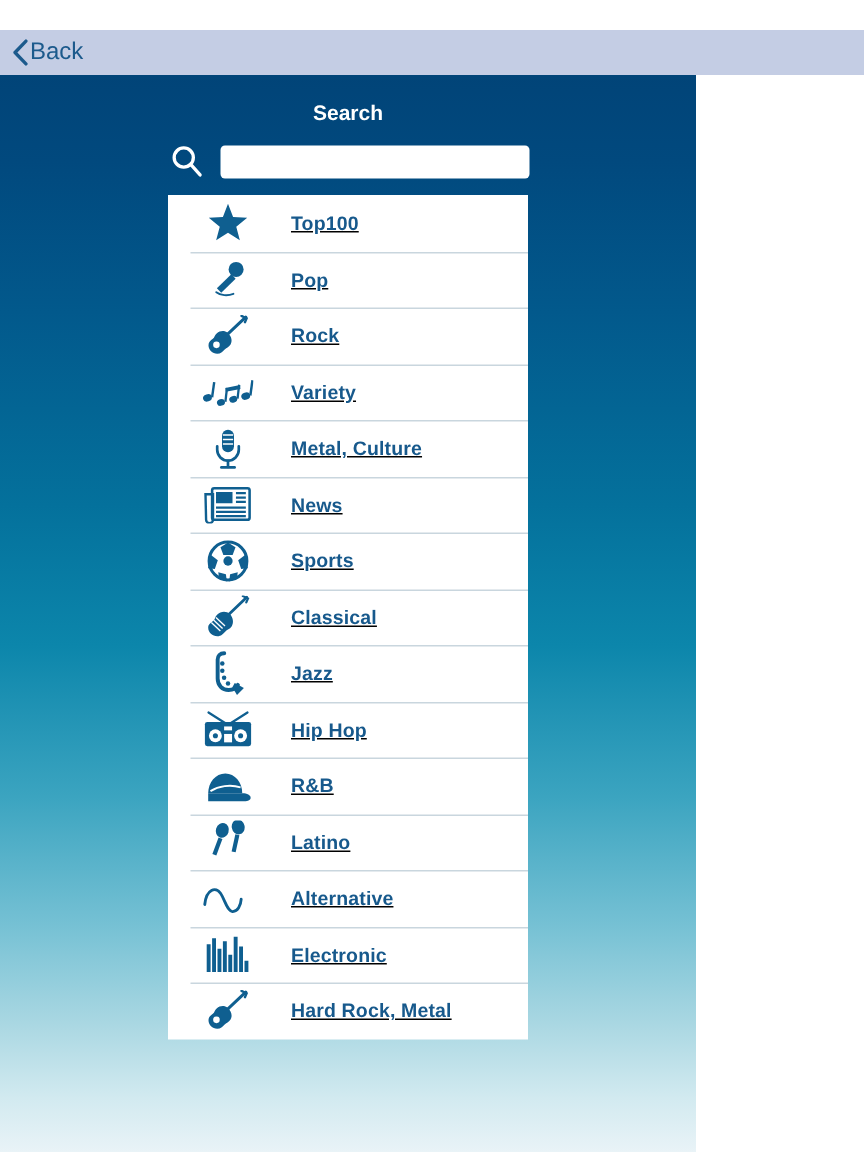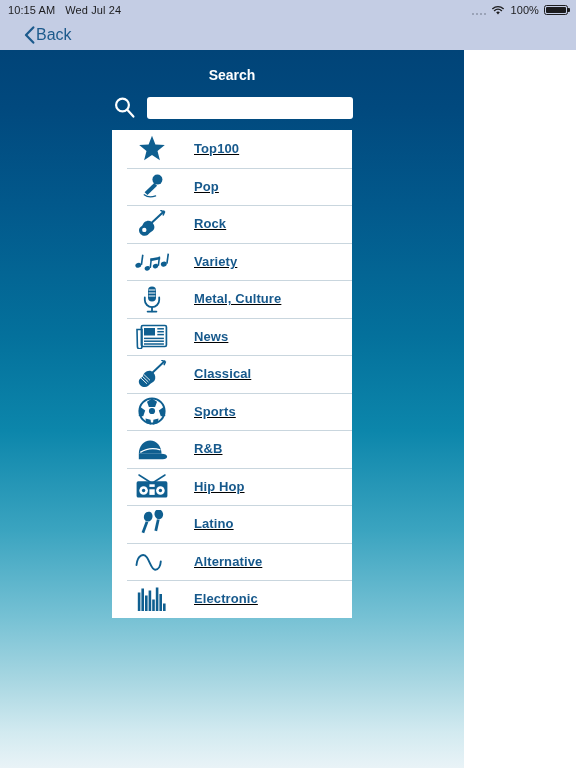--- a/index.html
+++ b/index.html
@@ -62,21 +62,21 @@
 
   
   .navbar {
     position: absolute;
     top: 20px; left: 0;
     width: 576px;
     height: 30px;
     background: #c4cde4;
     display: flex;
     align-items: center;
-    padding-left: 24px;
+    padding-left: 8px;
   }
   .back-btn {
     display: flex;
     align-items: center;
     gap: 1px;
     color: #1c5a8c;
     font-size: 16px;
     cursor: pointer;
     background: none;
     border: none;
@@ -171,45 +171,20 @@
     color: #17598c;
     letter-spacing: 0.1px;
     margin-left: 17px;
   }
 </style>
 </head>
 <body>
 
 <div id="app">
 
-  <div class="statusbar">
-    <div class="sb-left">
-      <span>10:15 AM</span>
-      <span>Wed Jul 24</span>
-    </div>
-    <div class="sb-right">
-      <span class="sb-dots">
-        <i></i>
-          <i></i>
-          <i></i>
-          <i></i>
-      </span>
-      <span>
-        <svg class="wifi" viewBox="0 0 16 12">
-          <path d="M8 10.6 L5.9 8.1 a3.3 3.3 0 0 1 4.2 0 Z" fill="#1c1c1e"></path>
-          <path d="M3.9 6.2 a6 6 0 0 1 8.2 0" stroke="#1c1c1e" stroke-width="1.5" fill="none" stroke-linecap="round"></path>
-          <path d="M1.9 3.9 a9 9 0 0 1 12.2 0" stroke="#1c1c1e" stroke-width="1.5" fill="none" stroke-linecap="round"></path>
-        </svg>
-      </span>
-      <span class="batt-pct">100%</span>
-      <span class="batt">
-          <i></i>
-        </span>
-    </div>
-  </div>
 
   <div class="navbar">
     <button class="back-btn">
       <span>
         <svg class="chev" viewBox="0 0 11 18">
           <path d="M9.3 1.4 L2 9 l7.3 7.6" stroke="#1c5a8c" stroke-width="2.2" fill="none" stroke-linecap="round" stroke-linejoin="round"></path>
         </svg>
       </span>
       <span>Back</span>
     </button>
@@ -314,61 +289,65 @@
                 <path d="M8 18.2 h19.9"></path>
                 <path d="M8 21 h19.9"></path>
             </g>
           </svg>
         </span>
         <span class="row-label">News</span>
       </div>
 
       <div class="row">
         <span class="row-icon">
-          <svg width="30" height="28" viewBox="0 0 30 28">
-            <path d="M27.5 1.2 L14.6 13.5" stroke="#0f5f90" stroke-width="1.9" stroke-linecap="round"></path>
-            <path d="M24.9 0.4 l3.4 1.6 -1.1 2.6" stroke="#0f5f90" stroke-width="1.5" fill="none" stroke-linecap="round"></path>
-            <path d="M16.3 12.4 c-2.5-2.4-6.2-2-8.6 0.4 -1.4 1.4-1.2 3-2.5 4.1 -1.6 1.4-3.4 2.2-3.4 4.6 0 3.2 2.8 5.6 6.1 5.6 2.6 0 3.9-1.6 5.2-3 1.3-1.4 3.1-1.6 4.3-3.4 1.5-2.3 1.2-5.6-1.1-8.3Z" fill="#0f5f90"></path>
-            <g stroke="#ffffff" stroke-width="0.9">
-              <path d="M7 14.6 L13 20.3"></path>
-                <path d="M5.4 16.3 L11.4 22"></path>
-              <path d="M3.9 18 L9.9 23.7"></path>
-            </g>
-          </svg>
-        </span>
-        <span class="row-label">Classical</span>
-      </div>
-
-      <div class="row">
-        <span class="row-icon">
           <svg width="28" height="28" viewBox="0 0 28 28">
             <circle cx="14" cy="14" r="12.6" fill="none" stroke="#0f5f90" stroke-width="2"></circle>
             <circle cx="14" cy="14" r="3.1" fill="#0f5f90"></circle>
             <g fill="#0f5f90">
               <path d="M14 1.6 l5 3.2 -1.9 5.2 -6.2 0 -1.9-5.2Z"></path>
               <path d="M2.4 9.9 l4.8 3.6 -2 5.8 -4.5-0.4Z"></path>
               <path d="M25.6 9.9 l-4.8 3.6 2 5.8 4.5-0.4Z"></path>
               <path d="M7.5 21.5 l5.1 1.3 0.6 4.9 -5.1-1.8Z"></path>
               <path d="M20.5 21.5 l-5.1 1.3 -0.6 4.9 5.1-1.8Z"></path>
             </g>
           </svg>
         </span>
         <span class="row-label">Sports</span>
       </div>
 
-
-      <div class="row">
-        <span class="row-icon">
-          <svg width="32" height="22" viewBox="0 0 32 22">
-            <path d="M2.8 15.8 c0-7.3 4.9-13.2 11.4-13.2 6.4 0 11.3 5.9 11.3 13.2Z" fill="#0f5f90"></path>
-            <path d="M2.8 15.8 c6.4 0 16.8 0 22.7 0 3.3 0 5.6 1.3 5.6 3 0 1.4-1.6 2.4-4.3 2.4 -7.8 0-18.2 0-24 0Z" fill="#0f5f90"></path>
-            <path d="M4.3 14.4 c5.4-3.4 13.2-4.6 20.1-2.5" stroke="#ffffff" stroke-width="1.3" fill="none"></path>
-          </svg>
-        </span>
-        <span class="row-label">R&amp;B</span>
+      <div class="row">
+        <span class="row-icon">
+          <svg width="30" height="28" viewBox="0 0 30 28">
+            <path d="M27.5 1.2 L14.6 13.5" stroke="#0f5f90" stroke-width="1.9" stroke-linecap="round"></path>
+            <path d="M24.9 0.4 l3.4 1.6 -1.1 2.6" stroke="#0f5f90" stroke-width="1.5" fill="none" stroke-linecap="round"></path>
+            <path d="M16.3 12.4 c-2.5-2.4-6.2-2-8.6 0.4 -1.4 1.4-1.2 3-2.5 4.1 -1.6 1.4-3.4 2.2-3.4 4.6 0 3.2 2.8 5.6 6.1 5.6 2.6 0 3.9-1.6 5.2-3 1.3-1.4 3.1-1.6 4.3-3.4 1.5-2.3 1.2-5.6-1.1-8.3Z" fill="#0f5f90"></path>
+            <g stroke="#ffffff" stroke-width="0.9">
+              <path d="M7 14.6 L13 20.3"></path>
+                <path d="M5.4 16.3 L11.4 22"></path>
+              <path d="M3.9 18 L9.9 23.7"></path>
+            </g>
+          </svg>
+        </span>
+        <span class="row-label">Classical</span>
+      </div>
+
+      <div class="row">
+        <span class="row-icon">
+          <svg width="24" height="30" viewBox="0 0 24 30">
+            <path d="M9.5 1.5 c-2.9 0-4.4 1.8-4.4 4.2 l0 12.6 c0 4.6 3.1 7.7 7.3 7.7 3.1 0 5.3-1.6 6.2-3.4" stroke="#0f5f90" stroke-width="2.6" fill="none" stroke-linecap="round"></path>
+            <path d="M16.5 21.3 l6.1 3.4 -4.6 4.6 -3.1-5.1Z" fill="#0f5f90"></path>
+            <g fill="#0f5f90">
+              <circle cx="8.2" cy="8.4" r="1.5"></circle>
+              <circle cx="8.2" cy="13.1" r="1.5"></circle>
+              <circle cx="9.4" cy="17.8" r="1.5"></circle>
+              <circle cx="12" cy="21.6" r="1.5"></circle>
+            </g>
+          </svg>
+        </span>
+        <span class="row-label">Jazz</span>
       </div>
 
       <div class="row">
         <span class="row-icon">
           <svg width="34" height="26" viewBox="0 0 34 26">
             <path d="M4 2 L15 9" stroke="#0f5f90" stroke-width="1.5" stroke-linecap="round"></path>
             <path d="M30 2 L19 9" stroke="#0f5f90" stroke-width="1.5" stroke-linecap="round"></path>
             <rect x="1.6" y="8.3" width="30.8" height="16.2" rx="1.6" fill="#0f5f90"></rect>
             <circle cx="8.6" cy="17.5" r="4.3" fill="#ffffff"></circle>
             <circle cx="8.6" cy="17.5" r="1.7" fill="#0f5f90"></circle>
@@ -376,20 +355,31 @@
             <circle cx="25.4" cy="17.5" r="1.7" fill="#0f5f90"></circle>
             <rect x="14.4" y="11.3" width="5.3" height="2.6" fill="#ffffff"></rect>
             <rect x="14.4" y="16.3" width="5.3" height="5.6" fill="#ffffff"></rect>
           </svg>
         </span>
         <span class="row-label">Hip Hop</span>
       </div>
 
       <div class="row">
         <span class="row-icon">
+          <svg width="32" height="22" viewBox="0 0 32 22">
+            <path d="M2.8 15.8 c0-7.3 4.9-13.2 11.4-13.2 6.4 0 11.3 5.9 11.3 13.2Z" fill="#0f5f90"></path>
+            <path d="M2.8 15.8 c6.4 0 16.8 0 22.7 0 3.3 0 5.6 1.3 5.6 3 0 1.4-1.6 2.4-4.3 2.4 -7.8 0-18.2 0-24 0Z" fill="#0f5f90"></path>
+            <path d="M4.3 14.4 c5.4-3.4 13.2-4.6 20.1-2.5" stroke="#ffffff" stroke-width="1.3" fill="none"></path>
+          </svg>
+        </span>
+        <span class="row-label">R&amp;B</span>
+      </div>
+
+      <div class="row">
+        <span class="row-icon">
           <svg width="26" height="28" viewBox="0 0 26 28">
             <g fill="#0f5f90">
               <ellipse cx="9.2" cy="6.6" rx="4.3" ry="5" transform="rotate(18 9.2 6.6)"></ellipse>
               <path d="M6.7 11.3 L2.6 22.3 l2.6 1 4.1-11Z"></path>
               <ellipse cx="19.8" cy="4.3" rx="4.3" ry="5" transform="rotate(-10 19.8 4.3)"></ellipse>
               <path d="M17.9 9.2 L15.4 20.6 l2.7 0.6 2.5-11.4Z"></path>
             </g>
           </svg>
         </span>
         <span class="row-label">Latino</span>
@@ -416,16 +406,27 @@
               <rect x="15.2" y="13.5" width="2.6" height="11.5"></rect>
               <rect x="18.8" y="1.5" width="2.6" height="23.5"></rect>
               <rect x="22.4" y="8.0" width="2.6" height="17.0"></rect>
               <rect x="26.0" y="17.5" width="2.6" height="7.5"></rect>
             </g>
           </svg>
         </span>
         <span class="row-label">Electronic</span>
       </div>
 
+      <div class="row">
+        <span class="row-icon">
+          <svg width="30" height="28" viewBox="0 0 30 28">
+            <path d="M26.8 1.4 L13.9 13.6" stroke="#0f5f90" stroke-width="2" stroke-linecap="round"></path>
+            <path d="M24 0.6 l3.4 1.6 -1.1 2.6" stroke="#0f5f90" stroke-width="1.6" fill="none" stroke-linecap="round"></path>
+            <path d="M14.8 11.9 c-2.2-1.9-5.3-1.4-7.2 0.2 -1.6 1.3-1.5 2.9-2.7 3.8 -1.6 1.2-2.9 2.1-2.9 4.3 0 3 2.6 5.6 5.8 5.6 2.4 0 3.5-1.3 4.8-2.7 1.3-1.4 2.9-1.6 4-3.3 1.3-2 1.2-5-1.8-7.9Z" fill="#0f5f90"></path>
+            <circle cx="7.3" cy="19.9" r="2.2" fill="#ffffff"></circle>
+          </svg>
+        </span>
+        <span class="row-label">Hard Rock, Metal</span>
+      </div>
 
     </div>
   </div>
 </div>
 
 </body></html>

